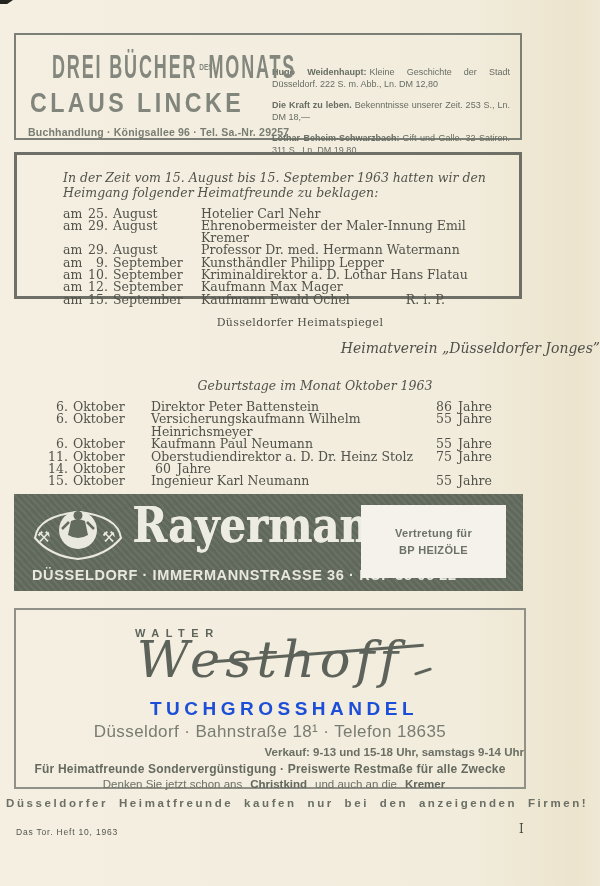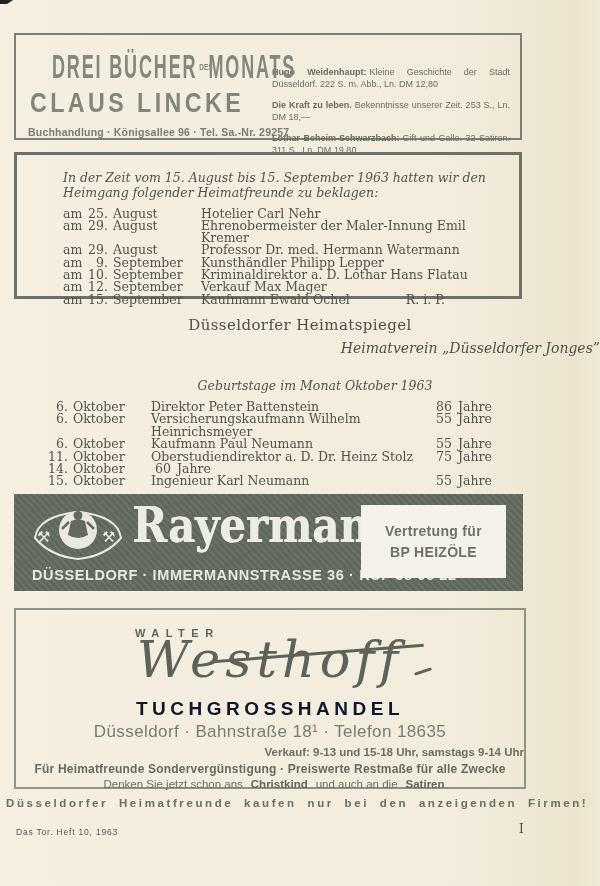--- a/index.html
+++ b/index.html
@@ -43,21 +43,21 @@
   .mrow { display:flex; font-size:12.5px; line-height:12.3px; color:#52524a;
     position:relative; }
   .m-am { width:24px; }
   .m-day { width:21px; text-align:right; margin-right:5px; }
   .m-month { width:88px; }
   .m-name { flex:1; }
   .m-rip { position:absolute; right:46px; top:0; }
 
   
   .hs-title { position:absolute; left:0; width:600px; top:316px; text-align:center;
-    font-family:"DejaVu Serif","Liberation Serif",serif; font-size:15px;
+    font-family:"DejaVu Serif","Liberation Serif",serif; font-size:11px;
     letter-spacing:0.4px; color:#4e4e47; }
   .hs-subtitle { position:absolute; left:0; width:600px; top:340px; text-align:right;
     font-family:"DejaVu Serif","Liberation Serif",serif; font-style:italic;
     font-size:14px; color:#50504a; }
   .hs-section { position:absolute; left:0; width:600px; top:378px; text-align:center;
     font-family:"DejaVu Serif","Liberation Serif",serif; font-style:italic;
     font-size:12.5px; color:#53534c;padding-left:30px; }
   .bday-list { position:absolute; left:40px; top:401px; width:452px;
     font-family:"DejaVu Serif","Liberation Serif",serif; }
   .brow { display:flex; font-size:12.5px; line-height:12.4px; color:#52524a; }
@@ -74,36 +74,36 @@
   .ray-logo { position:absolute; left:14px; top:8px; }
   .ray-name { position:absolute; left:112px; top:2px; width:248px; text-align:center;
     font-family:"DejaVu Serif","Liberation Serif",serif; font-weight:bold;
     font-size:44px; color:#edece3; letter-spacing:0px; transform:scale(0.95,1.12);
     transform-origin:center top; text-shadow:0.6px 0 0 #edece3; }
   .ray-address { position:absolute; left:18px; bottom:8px; font-weight:bold;
     font-size:14.5px; letter-spacing:0.6px; color:#e9e8de; white-space:nowrap; }
   .ray-box { position:absolute; right:17px; top:11px; width:145px; height:73px;
     background:#f4f2ea; display:flex; flex-direction:column; align-items:center;
     justify-content:center; gap:5px; }
-  .ray-box div { font-weight:bold; font-size:14px; color:#6d7267; letter-spacing:0.3px; }
+  .ray-box div { font-weight:bold; font-size:11px; color:#6d7267; letter-spacing:0.3px; }
 
   
   .west-box { position:absolute; left:14px; top:608px; width:512px; height:181px;
     border:2px solid #90928a; }
   .west-walter { position:absolute; left:119px; top:17px; font-size:11px;
     font-weight:bold; letter-spacing:6.5px; color:#5f645b; }
   .west-sig { position:absolute; left:0; width:100%; top:24px; text-align:center;
     font-family:"DejaVu Serif","Liberation Serif",serif; font-style:italic;
     font-size:51px; line-height:1; color:#5d635a; letter-spacing:5px; }
   .sig-bar { position:absolute; left:196px; top:42px; width:212px; height:2.5px;
     background:#5d635a; transform:rotate(-4.5deg); }
   .sig-dot { position:absolute; right:92px; top:60px; width:18px; height:3px;
     background:#5d635a; transform:rotate(-18deg); border-radius:2px; }
-  .west-business { position:absolute; left:0; width:100%; top:88px; text-align:center;
-    font-weight:bold; font-size:19px; letter-spacing:4.5px; color:#0f172a; }
+  .west-business { position:absolute; left:14px; width:100%; top:88px; text-align:center;
+    font-weight:bold; font-size:19px; letter-spacing:4.5px; color:#1d4ed8; }
   .west-address { position:absolute; left:0; width:100%; top:112px; text-align:center;
     font-size:17px; letter-spacing:0.4px; color:#787c72; }
   .west-hours { position:absolute; left:0; width:100%; top:136px; text-align:right;
     font-weight:bold; font-size:11.5px; color:#6b6f65; }
   .west-offer { position:absolute; left:0; width:100%; top:152px; text-align:center;
     font-weight:bold; font-size:12px; letter-spacing:0.2px; color:#666a60; }
   .west-closing { position:absolute; left:0; width:100%; top:168px; text-align:center;
     font-size:11.5px; color:#6b6f65; }
   .west-closing b { font-weight:bold; color:#62665c; }
   .west-closing span { margin:0 8px; }
@@ -175,21 +175,21 @@
     <div class="mrow">
       <span class="m-am">am</span>
       <span class="m-day">10.</span>
       <span class="m-month">September</span>
       <span class="m-name">Kriminaldirektor a. D. Lothar Hans Flatau</span>
     </div>
     <div class="mrow">
       <span class="m-am">am</span>
       <span class="m-day">12.</span>
       <span class="m-month">September</span>
-      <span class="m-name">Verkauf Max Mager</span>
+      <span class="m-name">Kaufmann Max Mager</span>
     </div>
     <div class="mrow">
       <span class="m-am">am</span>
       <span class="m-day">15.</span>
       <span class="m-month">September</span>
       <span class="m-name">Kaufmann Ewald Ochel</span>
       <span class="m-rip">R. i. P.</span>
     </div>
   </div>
 </div>
@@ -263,19 +263,19 @@
 <div class="west-box">
   <div class="west-walter">WALTER</div>
   <div class="west-sig">Westhoff</div>
   <div class="sig-bar"></div>
   <div class="sig-dot"></div>
   <div class="west-business">TUCHGROSSHANDEL</div>
   <div class="west-address">Düsseldorf · Bahnstraße 18¹ · Telefon 18635</div>
   <div class="west-hours">Verkauf: 9-13 und 15-18 Uhr, samstags 9-14 Uhr</div>
   <div class="west-offer">Für Heimatfreunde Sondervergünstigung · Preiswerte Restmaße für alle Zwecke</div>
   <div class="west-closing">
-    <span>Denken Sie jetzt schon ans</span><b>Christkind</b><span>und auch an die</span><b>Satiren</b>
+    <span>Denken Sie jetzt schon ans</span><b>Christkind</b><span>und auch an die</span><b>Kremer</b>
   </div>
 </div>
 
 <div class="slogan">Düsseldorfer Heimatfreunde kaufen nur bei den anzeigenden Firmen!</div>
 <div class="imprint">Das Tor. Heft 10, 1963</div>
 <div class="page-num">I</div>
 
 </body></html>

